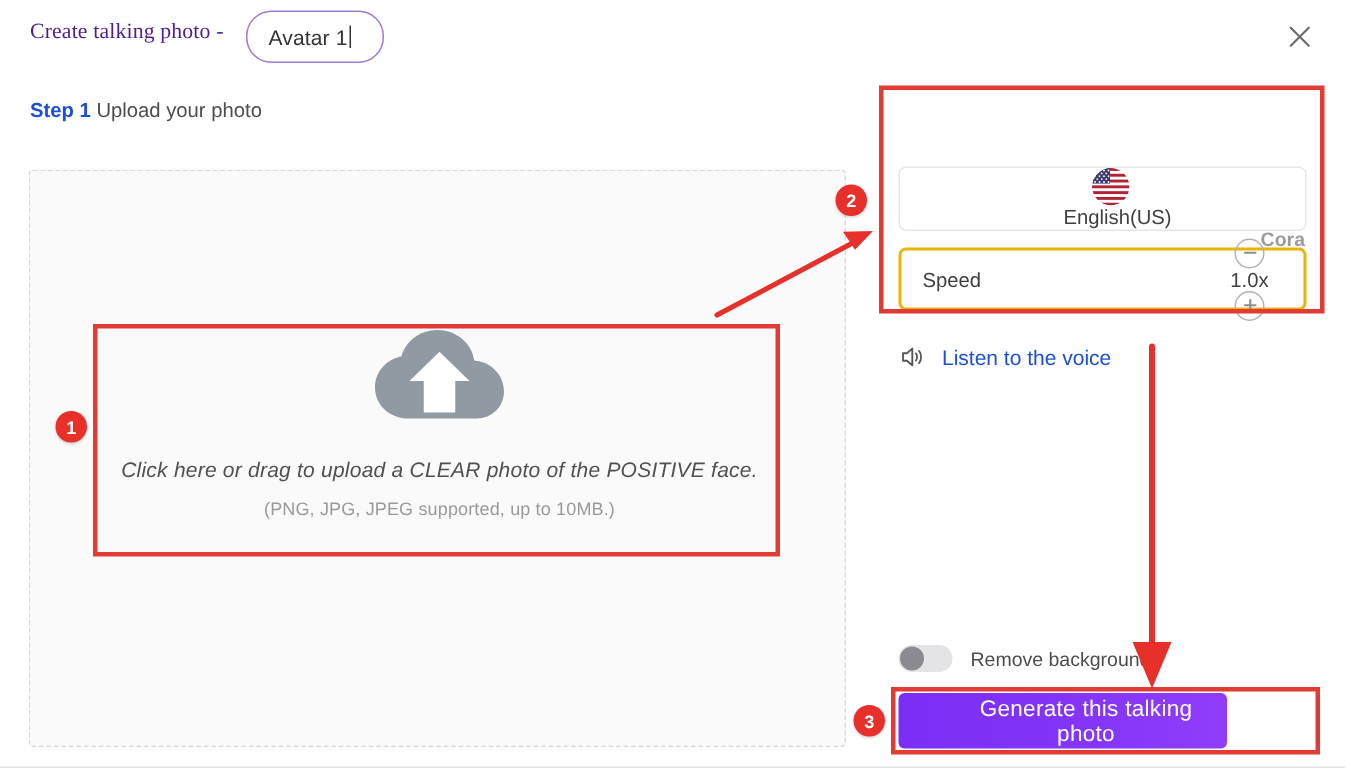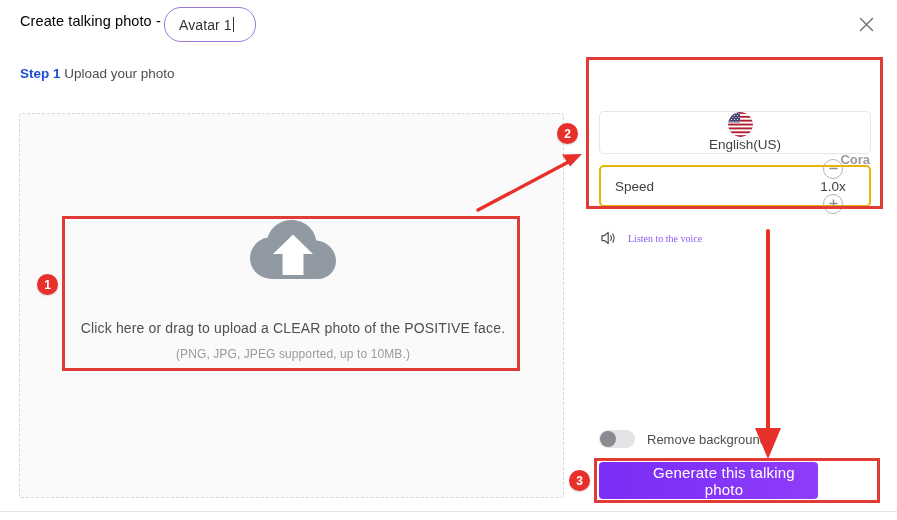--- a/index.html
+++ b/index.html
@@ -30,23 +30,24 @@
     left: 0; top: 512px;
     width: 897px; height: 8px;
     background: #ffffff;
   }
 
   
   .header-title {
     position: absolute;
     left: 20px; top: 13px;
     font-size: 14.5px;
-    color: #000000;
+    color: #4c1d95;
     letter-spacing: 0.1px;
     white-space: nowrap;
+    font-family: Liberation Serif, serif;
   }
   .name-input-wrap {
     position: absolute;
     left: 164px; top: 7px;
     width: 92px; height: 35px;
     border: 1px solid #9b7ad6;
     border-radius: 17px;
     background: #fff;
     display: flex;
     align-items: center;
@@ -100,25 +101,26 @@
     display: flex;
     flex-direction: column;
     align-items: center;
     justify-content: flex-start;
   }
   .cloud-icon {
     margin-top: 2px;
     width: 90px; height: 66px;
   }
   .upload-main-text {
-    margin-top: 37px;
+    margin-top: 22px;
     font-size: 14px;
     color: #505050;
     letter-spacing: 0.15px;
     white-space: nowrap;
+    font-style: italic;
   }
   .upload-sub-text {
     margin-top: 11px;
     font-size: 12px;
     color: #9a9a9a;
     letter-spacing: 0.1px;
     white-space: nowrap;
   }
 
   
@@ -209,23 +211,22 @@
   .listen-row {
     position: absolute;
     left: 599px; top: 229px;
     display: flex;
     align-items: center;
     cursor: pointer;
   }
   .listen-row .spk { width: 18px; height: 18px; flex: none; }
   .listen-row .txt {
     margin-left: 11px;
-    font-size: 10px;
-    color: #8b5cf6;
-    font-family: Liberation Serif, serif;
+    font-size: 14px;
+    color: #1d4ed8;
   }
 
   
   .toggle-row {
     position: absolute;
     left: 599px; top: 430px;
     display: flex; align-items: center;
   }
   .toggle {
     width: 36px; height: 18px;

